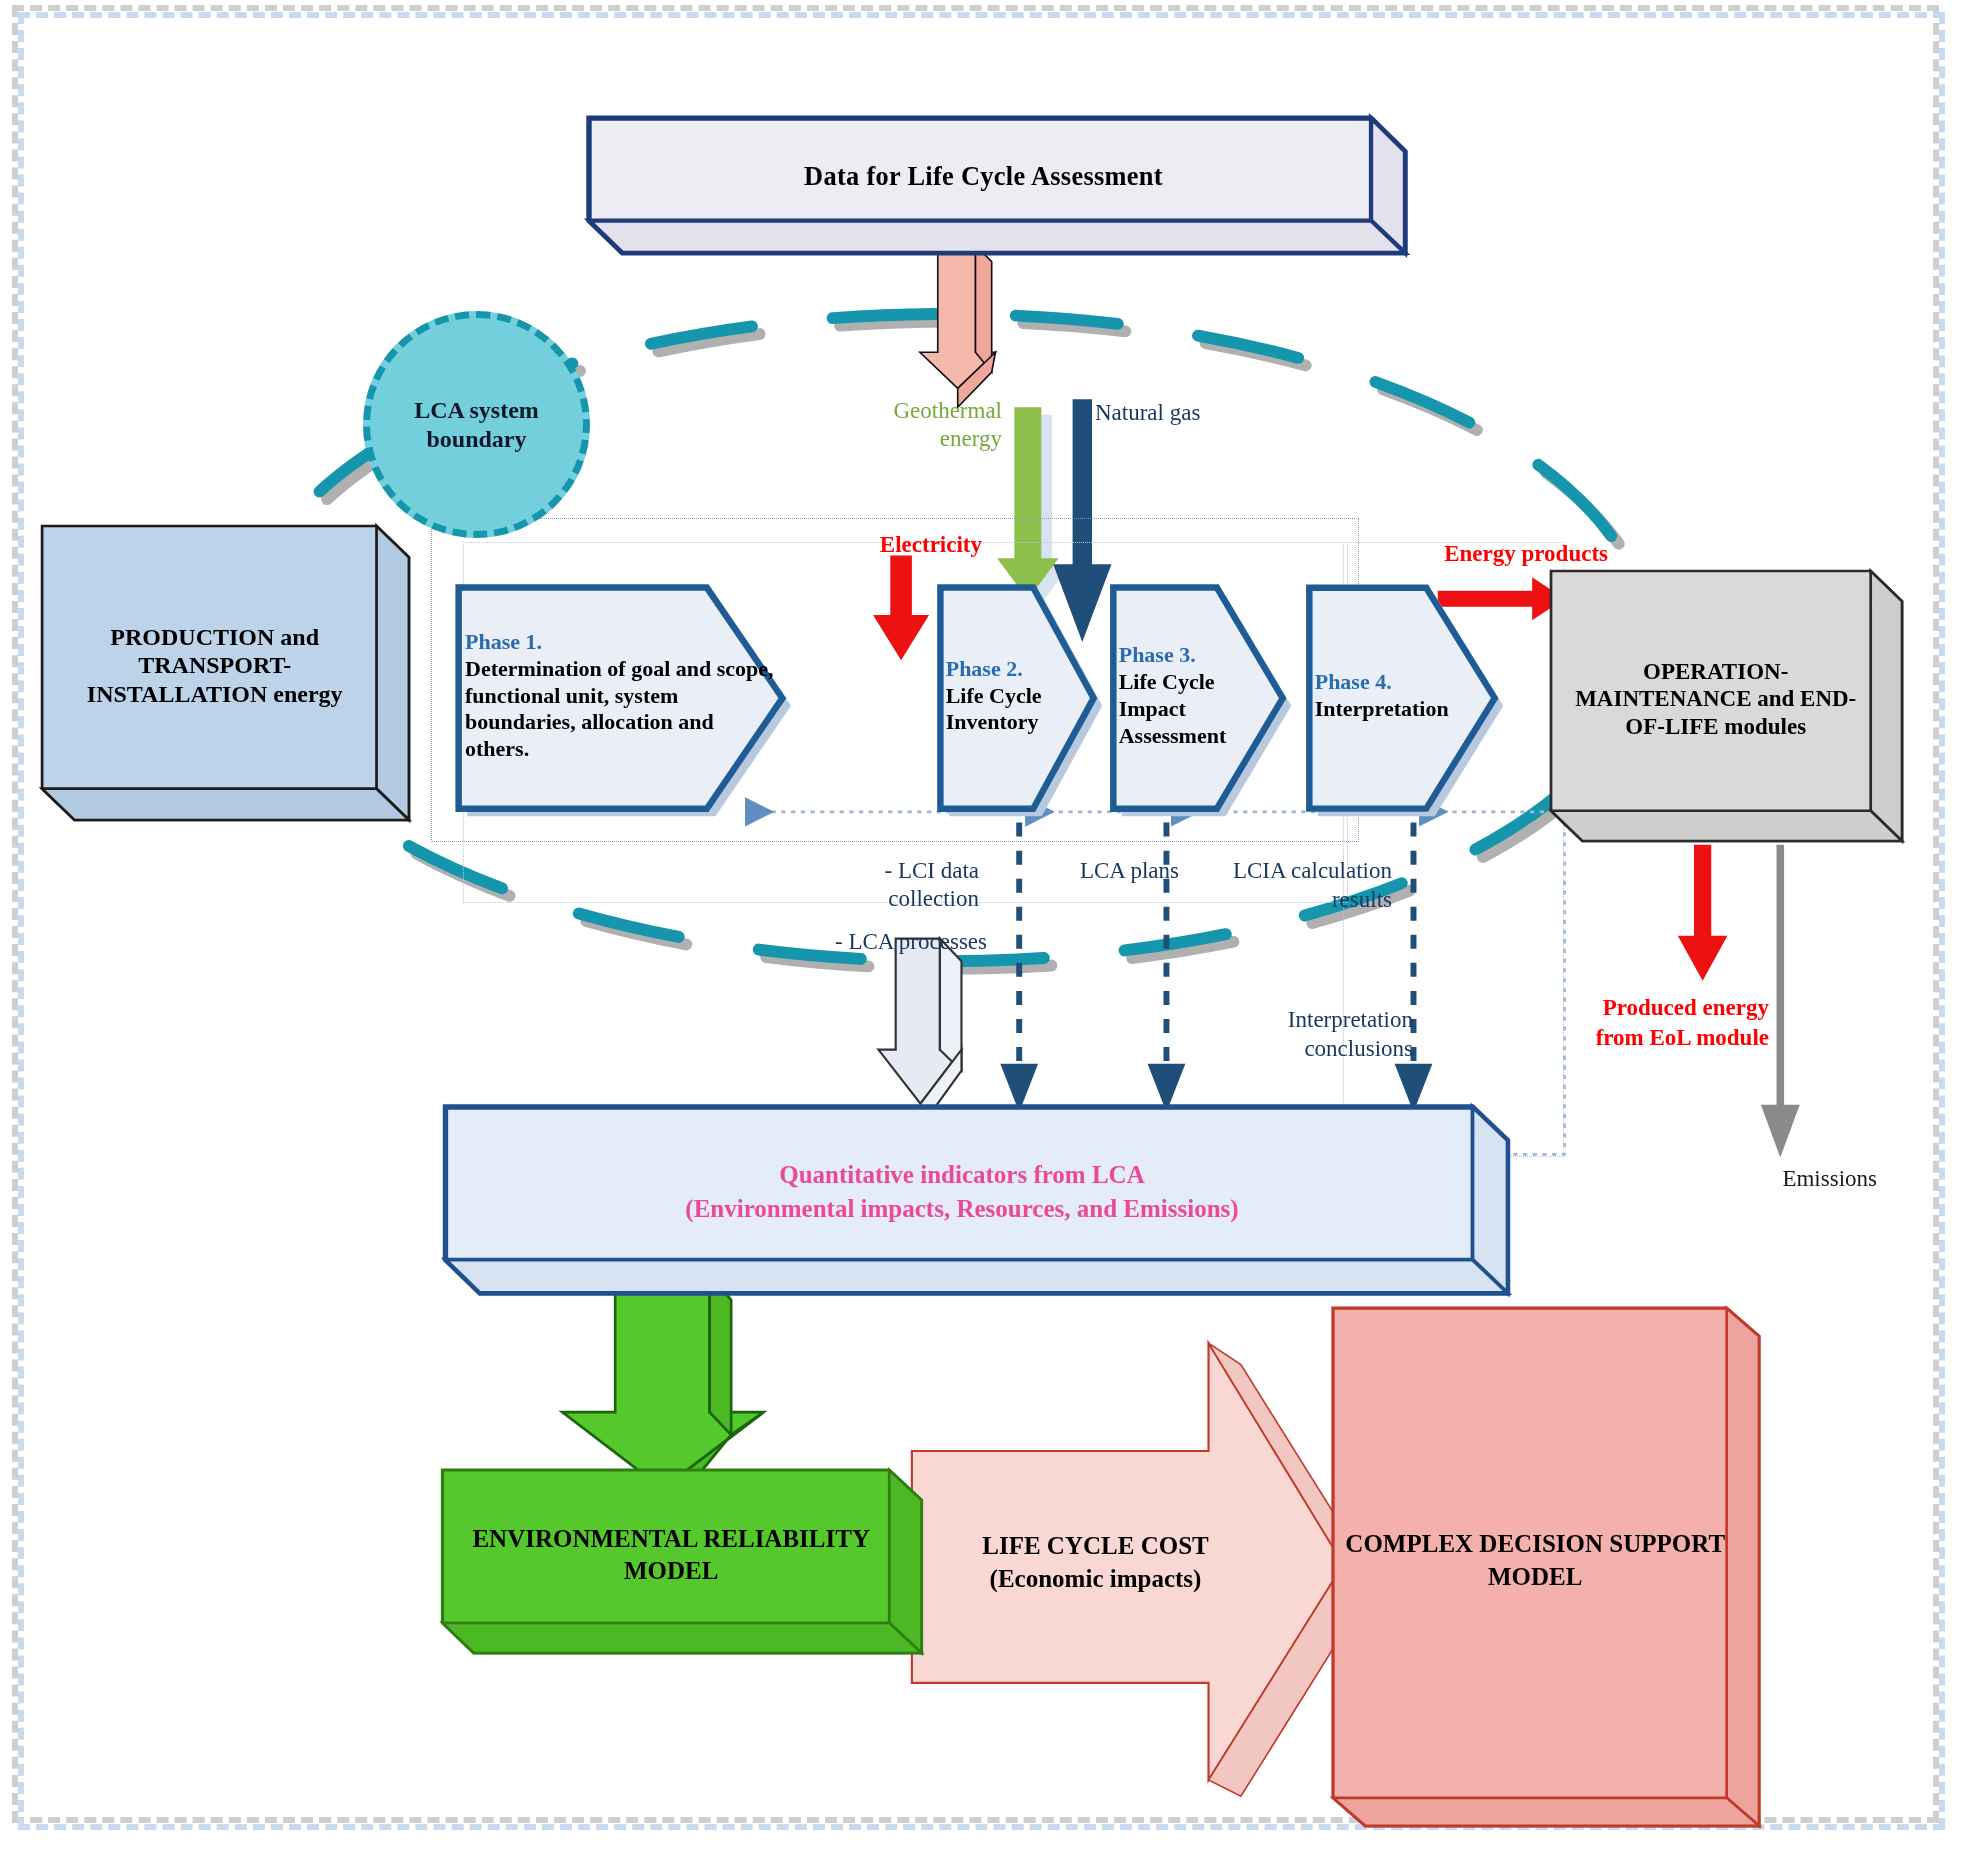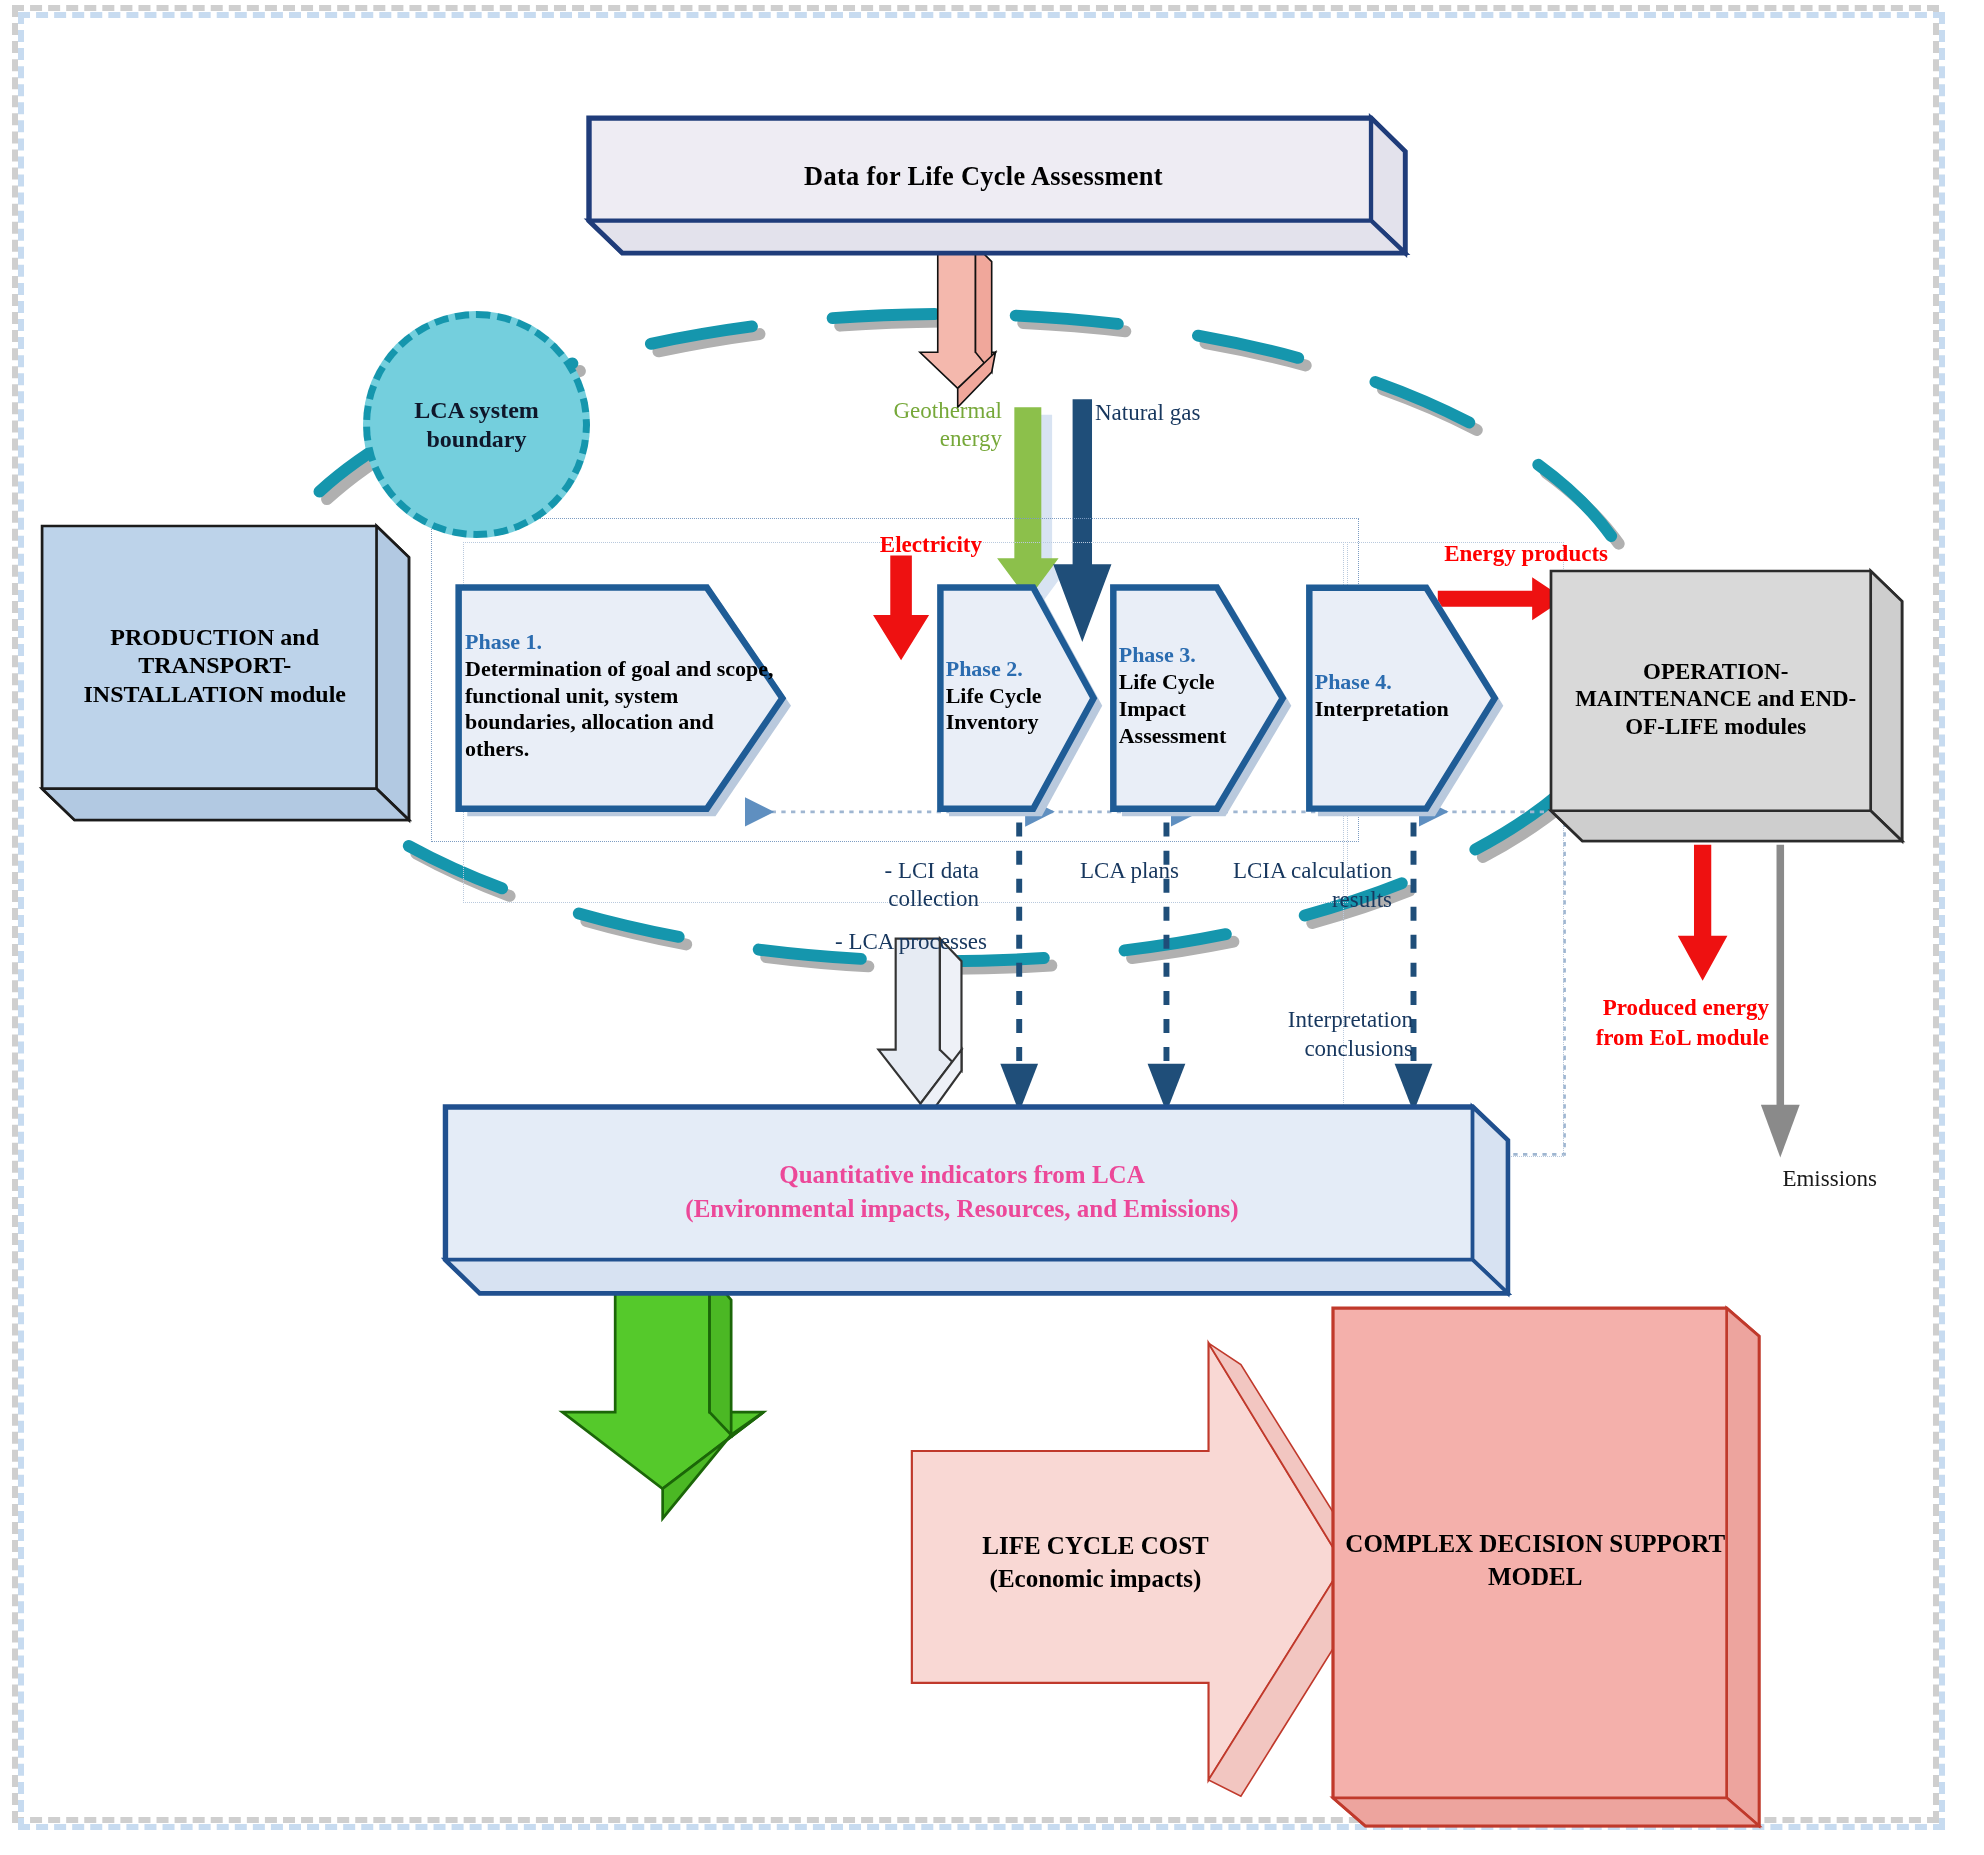--- a/index.html
+++ b/index.html
@@ -185,21 +185,21 @@
   <div class="abs lca-circle">
     <span>LCA system boundary</span>
   </div>
 
   <div class="abs prod-box box3d">
     <svg width="367" height="294" style="position:absolute;left:0;top:0;overflow:visible" viewBox="0 0 680 545">
       <polygon points="0,0 620,0 680,58 680,545 60,545 0,487" fill="#bdd3ea" stroke="#1b1b1b" stroke-width="5"></polygon>
       <polygon points="620,0 680,58 680,545 620,487" fill="#b2c9e2" stroke="#1b1b1b" stroke-width="5"></polygon>
       <polygon points="0,487 60,545 680,545 620,487" fill="#b2c9e2" stroke="#1b1b1b" stroke-width="5"></polygon>
     </svg>
-    <span class="txt" style="position:relative;z-index:2;margin-top:-15px;margin-right:21.6px;">PRODUCTION and TRANSPORT-INSTALLATION module</span>
+    <span class="txt" style="position:relative;z-index:2;margin-top:-15px;margin-right:21.6px;">PRODUCTION and TRANSPORT-INSTALLATION energy</span>
   </div>
 
   <div class="abs oper-box box3d">
     <svg width="351" height="270" style="position:absolute;left:0;top:0;overflow:visible" viewBox="0 0 650 500">
       <polygon points="0,0 592,0 650,56 650,500 58,500 0,444" fill="#d9d9d9" stroke="#2b2b2b" stroke-width="5"></polygon>
       <polygon points="592,0 650,56 650,500 592,444" fill="#cecece" stroke="#2b2b2b" stroke-width="5"></polygon>
       <polygon points="0,444 58,500 650,500 592,444" fill="#cecece" stroke="#2b2b2b" stroke-width="5"></polygon>
     </svg>
     <span class="txt" style="position:relative;z-index:2;margin-top:-14px;margin-right:21.6px;">OPERATION-MAINTENANCE and END-OF-LIFE modules</span>
   </div>
@@ -297,20 +297,28 @@
       <polygon points="0,0 1905,0 1970,62 1970,345 64,345 0,283" fill="#e4ecf7" stroke="#20508f" stroke-width="10"></polygon>
       <polygon points="1905,0 1970,62 1970,345 1905,283" fill="#d7e2f2" stroke="#20508f" stroke-width="7"></polygon>
       <polygon points="0,283 64,345 1970,345 1905,283" fill="#d7e2f2" stroke="#20508f" stroke-width="7"></polygon>
     </svg>
     <div class="txt" style="position:relative;z-index:2;margin-top:-16px;margin-right:29px;">
       <div>Quantitative indicators from LCA</div>
       <div>(Environmental impacts, Resources, and Emissions)</div>
     </div>
   </div>
 
+  <div class="abs env-box box3d">
+    <svg width="480" height="183" style="position:absolute;left:0;top:0;overflow:visible" viewBox="0 0 890 340">
+      <polygon points="0,0 830,0 890,56 890,340 58,340 0,284" fill="#55c92b" stroke="#2f7d13" stroke-width="6"></polygon>
+      <polygon points="830,0 890,56 890,340 830,284" fill="#4bb824" stroke="#2f7d13" stroke-width="5"></polygon>
+      <polygon points="0,284 58,340 890,340 830,284" fill="#4bb824" stroke="#2f7d13" stroke-width="5"></polygon>
+    </svg>
+    <span class="txt" style="position:relative;z-index:2;margin-top:-13px;margin-right:21.6px;">ENVIRONMENTAL RELIABILITY MODEL</span>
+  </div>
 
   <div class="abs" style="left:939px;top:1530px;width:313px;text-align:center;font-size:25px;font-weight:bold;color:#000;line-height:1.3;">
     <div>LIFE CYCLE COST</div>
     <div>(Economic impacts)</div>
   </div>
 
   <div class="abs cds-box box3d">
     <svg width="426" height="518" style="position:absolute;left:0;top:0;overflow:visible" viewBox="0 0 790 960">
       <polygon points="0,0 730,0 790,52 790,960 60,960 0,908" fill="#f4b0ab" stroke="#c0392b" stroke-width="6"></polygon>
       <polygon points="730,0 790,52 790,960 730,908" fill="#eda49e" stroke="#c0392b" stroke-width="5"></polygon>

